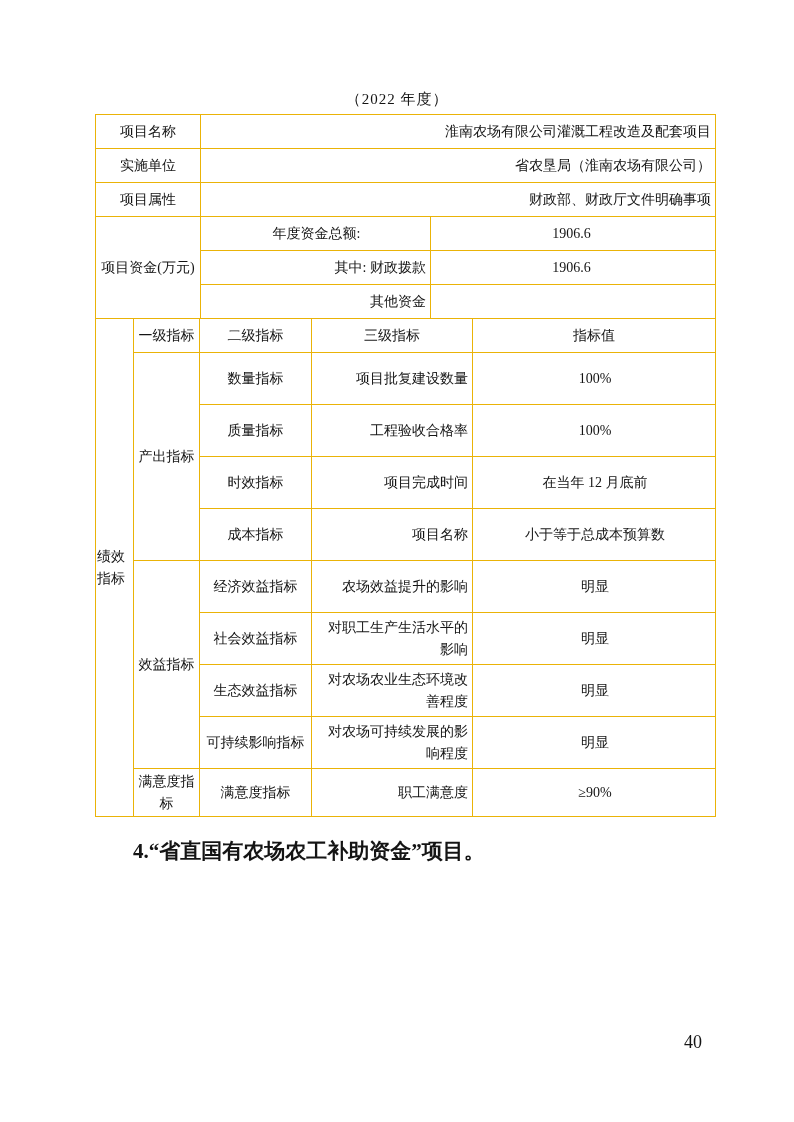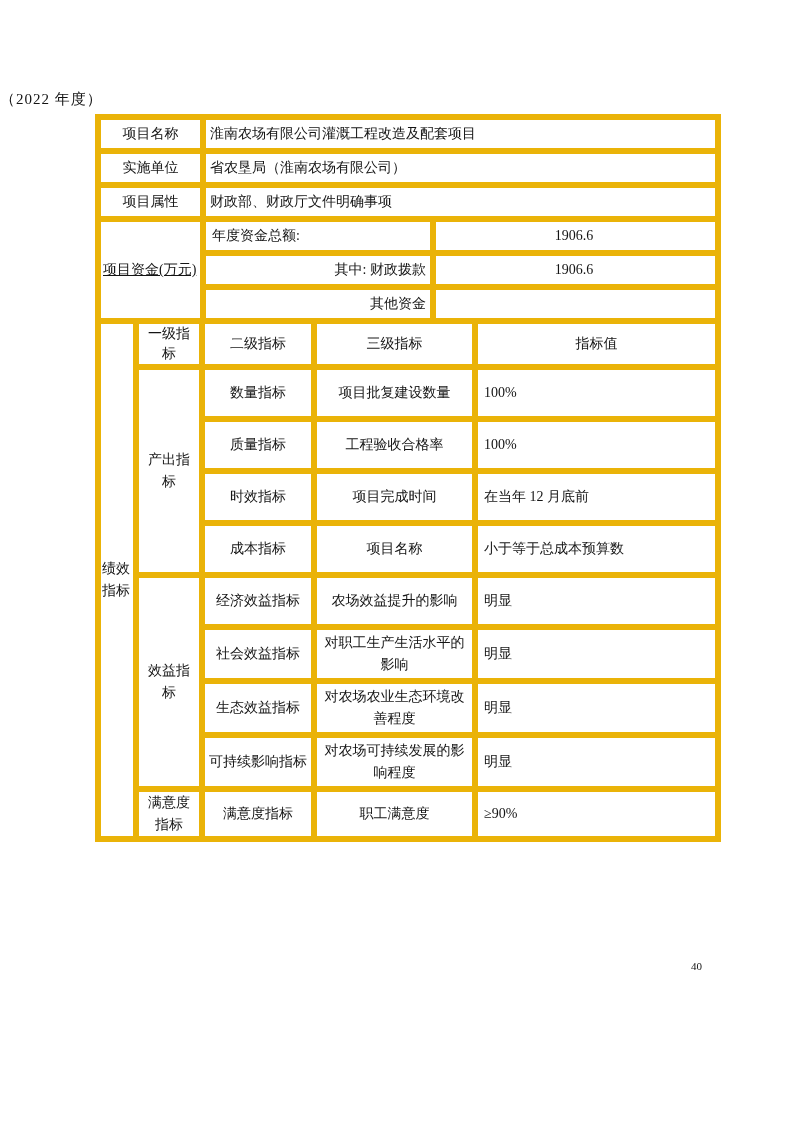--- a/index.html
+++ b/index.html
@@ -9,59 +9,60 @@
     font-family: "Liberation Serif", "DejaVu Serif", serif;
     color: #141414;
     position: relative;
     overflow: hidden;
   }
   .page { position: absolute; inset: 0; }
 
   .doc-title {
     position: absolute;
     top: 90px; left: 0; width: 794px;
+    text-align: center;
     font-size: 15px;
     letter-spacing: 1px;
   }
 
   table { border-collapse: collapse; table-layout: fixed; }
   td {
-    border: 6px solid #eab308;
+    border: 1px solid #eab308;
     font-size: 14px;
     padding: 0 4px;
     vertical-align: middle;
     line-height: 20px;
     word-break: break-all;
     overflow: hidden;
   }
 
   
   .info-table { position: absolute; top: 114px; left: 95px; width: 620px; }
   .info-table tr { height: 34px; }
   .info-table .lbl { text-align: center; }
-  .info-table .val { text-align: left; }
-  .info-table .fund-lbl { text-align: left; padding: 0 2px; text-decoration: underline; }
+  .info-table .val { text-align: right; }
+  .info-table .fund-lbl { text-align: center; padding: 0 2px; }
   .info-table .fund-item { text-align: right; }
-  .info-table .fund-item.left { text-align: left; padding-left: 6px; }
+  .info-table .fund-item.left { text-align: center; padding-left: 6px; }
   .info-table .fund-val { text-align: center; padding-right: 7px; }
 
   
   .ind-table { position: absolute; top: 318px; left: 95px; width: 620px; }
   .ind-table tr.hdr { height: 34px; }
   .ind-table tr.std { height: 52px; }
   .ind-table tr.last { height: 48px; }
   .ind-table .c-hdr { text-align: center; }
   .ind-table .side {
     padding: 0 1px;
     line-height: 22px;
   }
   .ind-table .lv1 { text-align: center; padding: 0 3px; line-height: 22px; margin-top: 42px; }
   .ind-table .lv2 { text-align: center; }
-  .ind-table .lv3 { text-align: center; padding: 2px 4px; line-height: 22px; font-family: Liberation Mono, monospace; }
-  .ind-table .ival { text-align: left; padding-left: 6px; }
+  .ind-table .lv3 { text-align: right; padding: 2px 4px; line-height: 22px; font-family: Liberation Mono, monospace; }
+  .ind-table .ival { text-align: center; padding-left: 6px; }
 
   
   .sec-heading {
     position: absolute;
     top: 836px; left: 95px; width: 620px;
     font-size: 21px;
     font-weight: bold;
     text-indent: 38px;
     line-height: 30px;
   }
@@ -69,22 +70,22 @@
     position: absolute;
     top: 871px; left: 95px; width: 620px;
     font-size: 19.5px;
     line-height: 38.5px;
     text-indent: 2em;
     text-align: justify;
     text-align-last: left;
   }
   .page-number {
     position: absolute;
-    top: 960px; right: 92px;
-    font-size: 11px;
+    top: 1032px; right: 92px;
+    font-size: 18px;
   }
 </style>
 </head>
 <body>
 
 <div class="page">
 
   <div class="doc-title">（2022 年度）</div>
 
   <table class="info-table">
@@ -182,17 +183,18 @@
     </tr>
     <tr class="last">
       <td class="lv1">满意度指标</td>
       <td class="lv2">满意度指标</td>
       <td class="lv3">职工满意度</td>
       <td class="ival">≥90%</td>
     </tr>
   </tbody>
     </table>
 
+  <div class="sec-heading">4.“省直国有农场农工补助资金”项目。</div>
 
 
   <div class="page-number">40</div>
 
 </div>
 
 </body></html>

